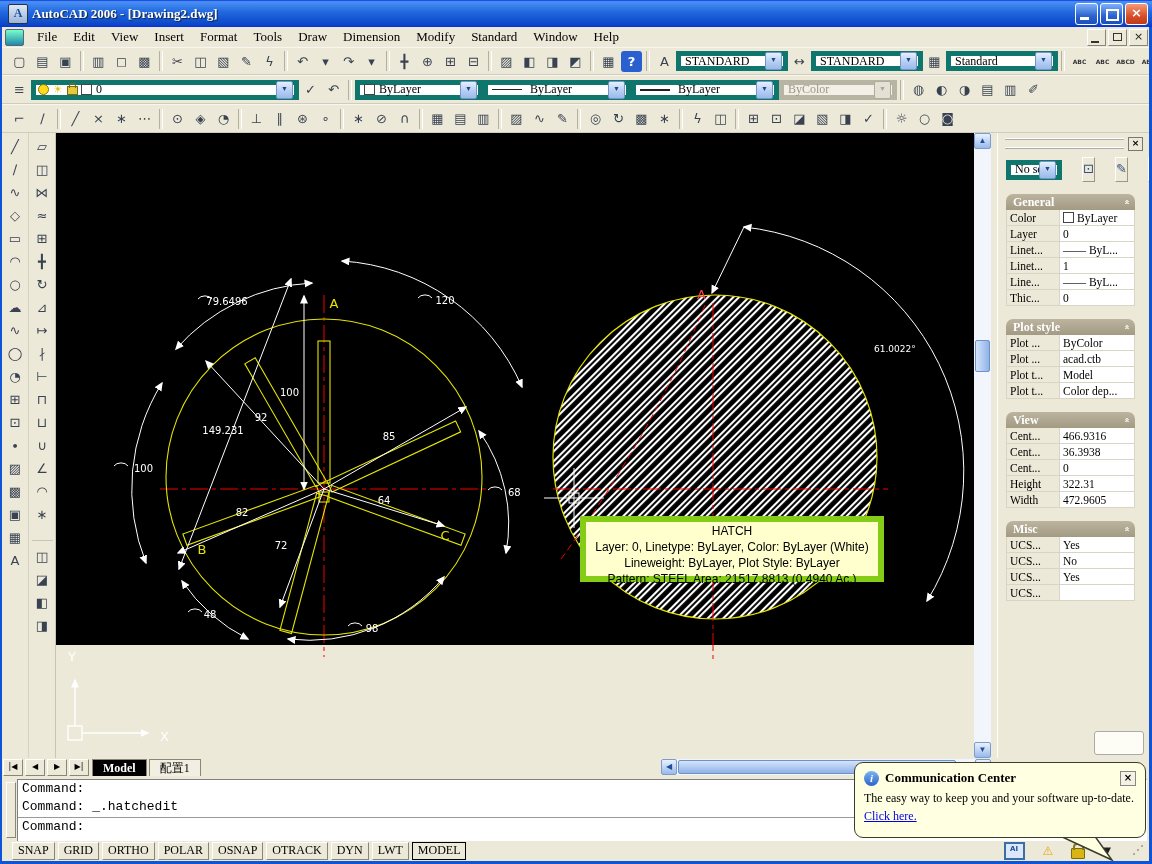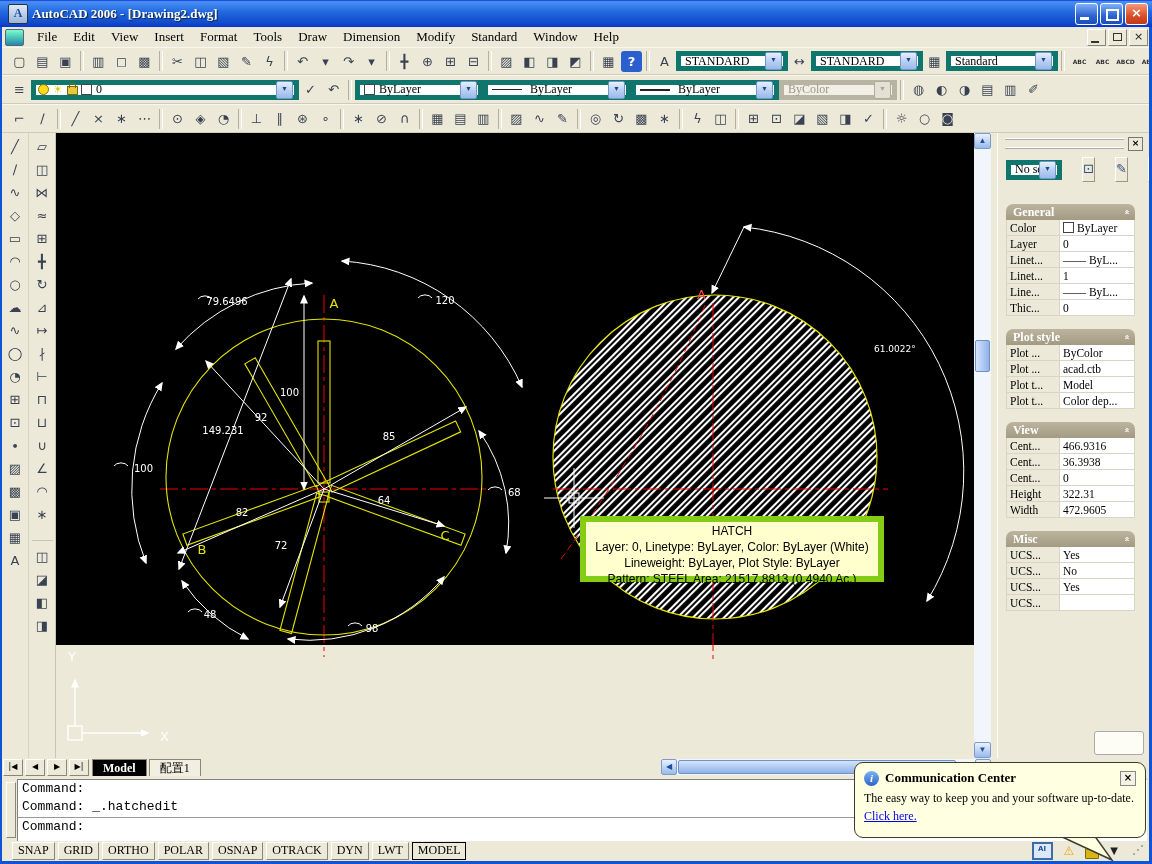--- a/index.html
+++ b/index.html
@@ -75,21 +75,21 @@
   
   #palette{position:absolute;left:997px;top:133px;width:151px;height:625px;background:#ece9d8;border-left:1px solid #fff;box-sizing:border-box;}
   #phandle{margin:5px 24px 0 7px;height:7px;border-top:2px ridge #fff;border-bottom:2px ridge #fff;}
   #pclose{position:absolute;right:5px;top:4px;width:13px;height:12px;border:1px solid #777;background:#ece9d8;
     font:bold 9px/11px "DejaVu Sans",sans-serif;text-align:center;}
   #pcontrols{display:flex;align-items:center;margin:8px 6px 0 8px;gap:20px;}
   #selcombo{width:56px;}
   .pbtn{width:24px;height:23px;border:1px solid;border-color:#fff #9c987f #9c987f #fff;background:#ece9d8;
     text-align:center;font:13px/22px "DejaVu Sans",sans-serif;color:#35507c;}
   .psec{margin:13px 13px 0 8px;}
-  .psec:first-of-type{margin-top:22px;}
+  .psec:first-of-type{margin-top:12px;}
   .phead{height:16px;background:linear-gradient(#bcb49e,#a29a83);border-radius:7px 7px 0 0;color:#fff;
     font:bold 12px/16px "Liberation Serif",serif;padding:0 7px;display:flex;justify-content:space-between;align-items:center;}
   .pchev{transform:rotate(-90deg);font-size:10px;}
   .prow{display:flex;height:16px;font-size:11.5px;}
   .plab{width:46px;background:#ece9d8;border:1px solid #d8d4c6;border-top:none;padding:0 3px;display:flex;align-items:center;flex:none;}
   .pval{flex:1;background:#fff;border:1px solid #d8d4c6;border-top:none;border-left:none;padding:0 3px;
     display:flex;align-items:center;gap:3px;white-space:nowrap;overflow:hidden;}
   #pfoot{position:absolute;right:4px;bottom:3px;width:48px;height:22px;background:#fdfdf6;border:1px solid #aaa;border-radius:3px;}
   
   #tabrow{position:absolute;left:2px;top:758px;width:993px;height:18px;background:#ece9d8;display:flex;align-items:center;}
@@ -111,21 +111,21 @@
     font:13px/18px "Liberation Mono",monospace;box-sizing:border-box;}
   .cmdline{padding-left:4px;white-space:pre;}
   #cmdsep{border-top:1px solid #9a9a9a;margin-top:1px;}
   
   #status{position:absolute;left:2px;top:841px;width:1147px;height:20px;background:#ece9d8;display:flex;align-items:center;}
   #coords{width:232px;height:16px;margin-left:6px;border:1px solid;border-color:#8a8673 #fff #fff #8a8673;
     padding:0 5px;font-size:12px;line-height:15px;flex:none;}
   #toggles{display:flex;gap:3px;margin-left:10px;}
   .sbtn{border:1px solid;border-color:#fff #8a8673 #8a8673 #fff;padding:0 5px;height:16px;line-height:15px;font-size:12px;}
   .sbtn.active{border:1px solid #000;}
-  #tray{margin-left:auto;display:flex;align-items:center;gap:11px;margin-right:6px;}
+  #tray{margin-left:auto;display:flex;align-items:center;gap:18px;margin-right:6px;}
   #ai-icon{width:17px;height:14px;border:2px solid #3a6ea5;background:#dce8fa;color:#1c4f9c;
     font:bold 7px/10px "DejaVu Sans",sans-serif;text-align:center;}
   .warn{color:#e6a400;font:12px/14px "DejaVu Sans",sans-serif;}
   .lockb{width:12px;height:9px;background:#d8b515;border:1px solid #7a6a10;border-radius:1px;position:relative;margin-top:4px;}
   .lockb:before{content:"";position:absolute;left:1px;top:-6px;width:7px;height:5px;border:2px solid #8a7a18;
     border-bottom:none;border-radius:4px 4px 0 0;}
   .dna{font:10px/14px "DejaVu Sans",sans-serif;color:#222;}
   #grip{width:12px;height:12px;margin-left:2px;
     background:radial-gradient(circle at 3px 9px,#aaa 1px,transparent 1.5px),
                radial-gradient(circle at 7px 5px,#aaa 1px,transparent 1.5px),

